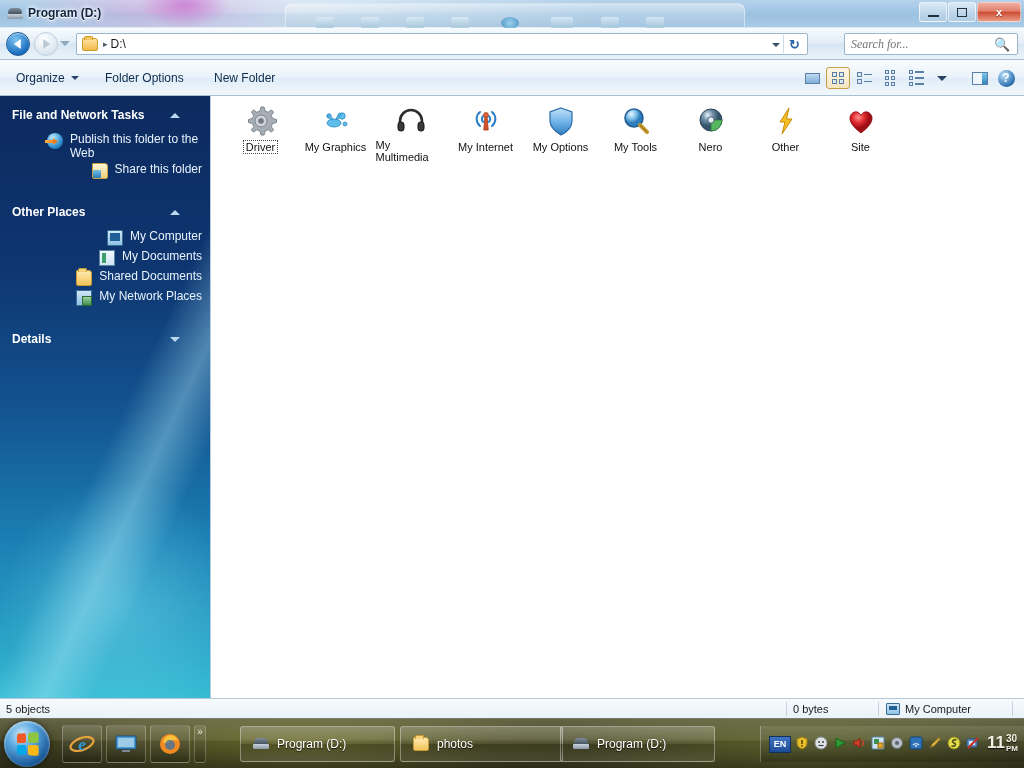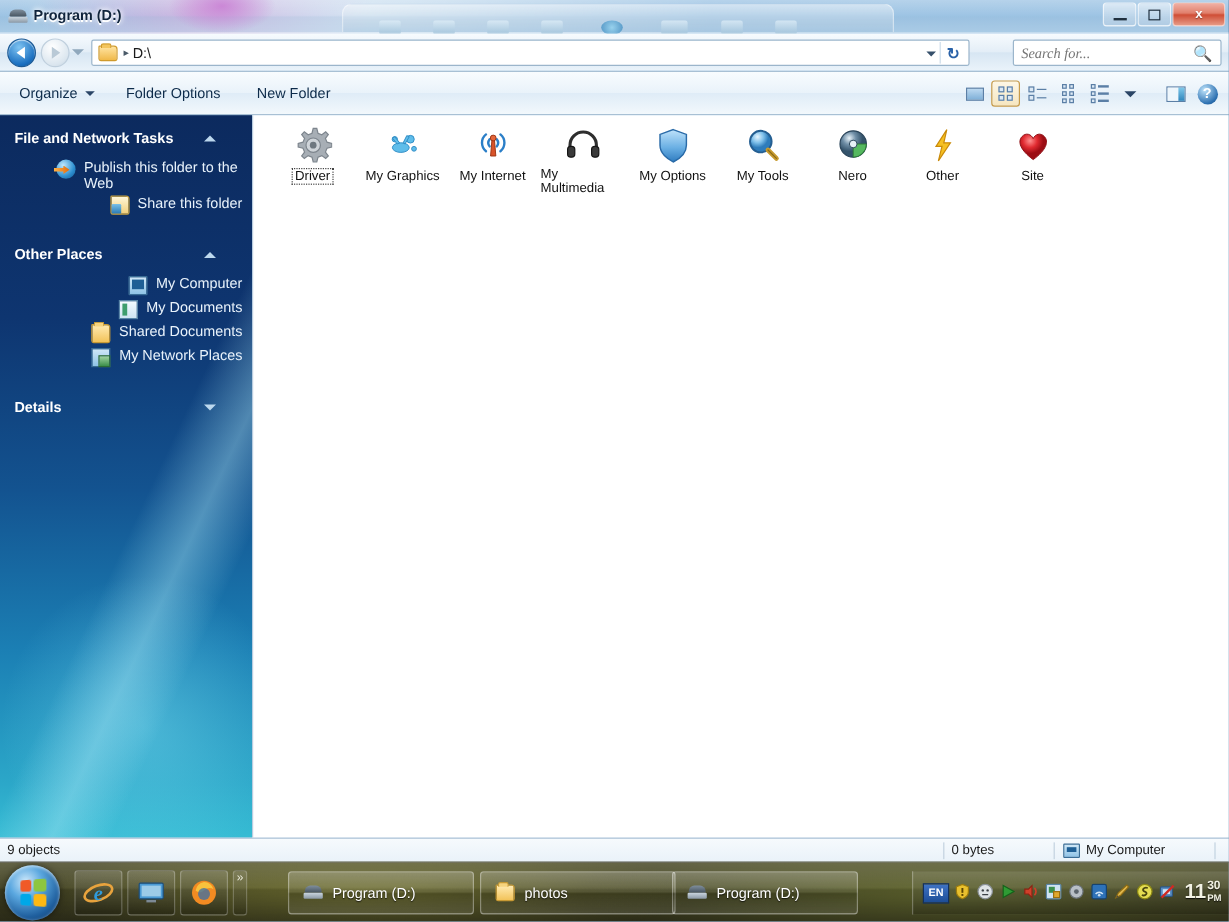--- a/index.html
+++ b/index.html
@@ -532,42 +532,42 @@
               <path d="M11 15 L7 10 L9 9 L13 14z"></path>
             </g>
           </svg>
         </div>
         <div class="fi-label">My Graphics</div>
       </div>
 
       <div class="fileitem">
         <div class="fi-icon">
           <svg width="32" height="32" viewBox="0 0 32 32">
+            <path d="M5 21 v-4 a11 11 0 0 1 22 0 v4" fill="none" stroke="#2e2e2e" stroke-width="2.6"></path>
+            <rect x="3" y="18" width="6" height="9" rx="2.6" fill="#3a3a3a" stroke="#151515"></rect>
+            <rect x="23" y="18" width="6" height="9" rx="2.6" fill="#3a3a3a" stroke="#151515"></rect>
+          </svg>
+        </div>
+        <div class="fi-label">My Multimedia</div>
+      </div>
+
+      <div class="fileitem">
+        <div class="fi-icon">
+          <svg width="32" height="32" viewBox="0 0 32 32">
             <g fill="none" stroke="#2b7fc8" stroke-width="2" stroke-linecap="round">
               <path d="M10 7 a9 9 0 0 0 0 14"></path>
                 <path d="M22 7 a9 9 0 0 1 0 14"></path>
               <path d="M13 11 a5 5 0 0 0 0 6"></path>
                 <path d="M19 11 a5 5 0 0 1 0 6"></path>
             </g>
             <path d="M15 11 h2 l1.2 14 h-4.4z" fill="#d8532a" stroke="#9c3514" stroke-width=".8"></path>
             <circle cx="16" cy="10" r="2.4" fill="#e4663b" stroke="#9c3514" stroke-width=".8"></circle>
           </svg>
         </div>
         <div class="fi-label">My Internet</div>
-      </div>
-
-      <div class="fileitem">
-        <div class="fi-icon">
-          <svg width="32" height="32" viewBox="0 0 32 32">
-            <path d="M5 21 v-4 a11 11 0 0 1 22 0 v4" fill="none" stroke="#2e2e2e" stroke-width="2.6"></path>
-            <rect x="3" y="18" width="6" height="9" rx="2.6" fill="#3a3a3a" stroke="#151515"></rect>
-            <rect x="23" y="18" width="6" height="9" rx="2.6" fill="#3a3a3a" stroke="#151515"></rect>
-          </svg>
-        </div>
-        <div class="fi-label">My Multimedia</div>
       </div>
 
       <div class="fileitem">
         <div class="fi-icon">
           <svg width="32" height="32" viewBox="0 0 32 32">
             <defs>
                 <linearGradient id="shg" x1="0" y1="0" x2="0" y2="1">
               <stop offset="0%" stop-color="#bfe2fa"></stop>
                   <stop offset="55%" stop-color="#6bb0e4"></stop>
                   <stop offset="100%" stop-color="#2f7cc0"></stop>
@@ -637,21 +637,21 @@
             <path d="M16 28 C5 20 3 13 6.5 9 C10 5 14.5 7 16 10.5 C17.5 7 22 5 25.5 9 C29 13 27 20 16 28z" fill="url(#hg)" stroke="#8d0b12" stroke-width=".8"></path>
           </svg>
         </div>
         <div class="fi-label">Site</div>
       </div>
 
     </div>
   </div>
 
   <div id="statusbar">
-    <span id="status-objects">9 objects</span>
+    <span id="status-objects">5 objects</span>
     <span class="status-sep" style="left:786px"></span>
     <span id="status-size">0 bytes</span>
     <span class="status-sep" style="left:878px"></span>
     <span id="status-loc">
       <span class="ic-computer" style="display:inline-block;width:14px;height:12px"></span>
       <span>My Computer</span>
     </span>
     <span class="status-sep" style="left:1012px"></span>
   </div>
 </div>

